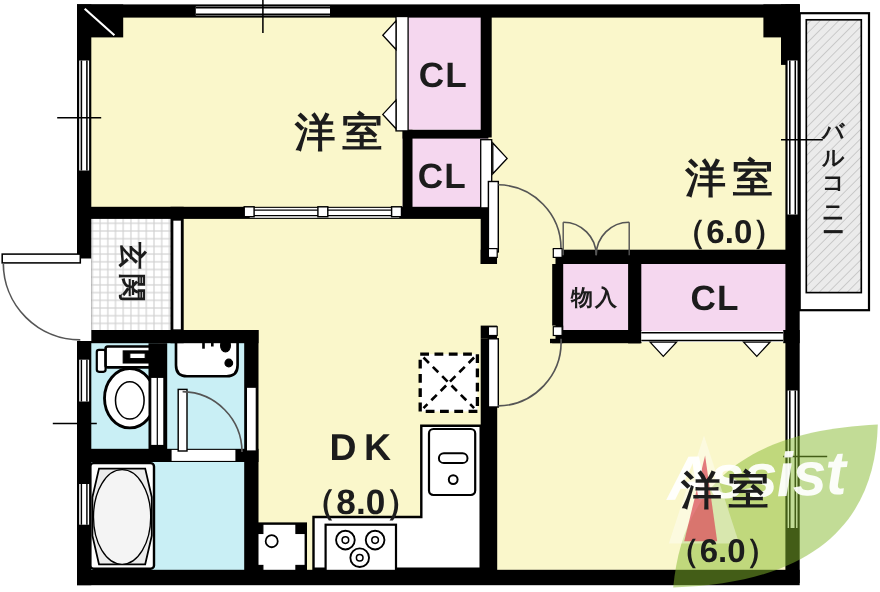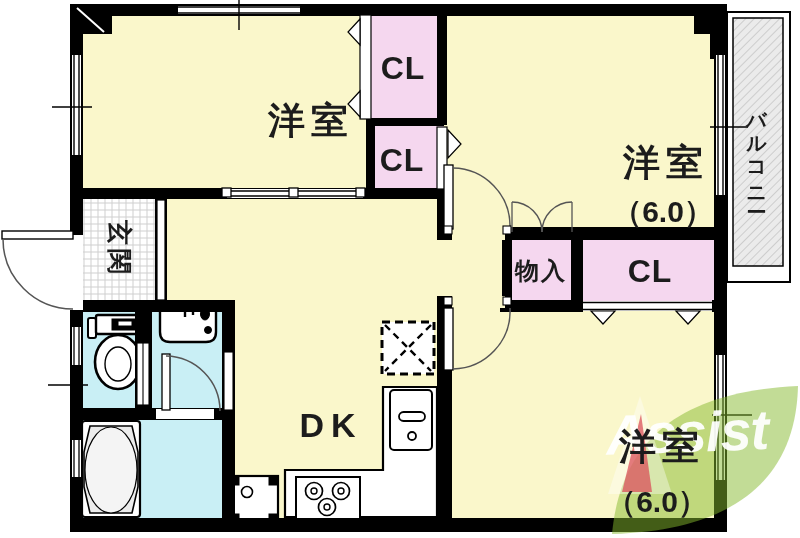--- a/index.html
+++ b/index.html
@@ -9,21 +9,21 @@
   }
   #plan-svg{position:absolute;left:0;top:0;}
   .label{
     position:absolute;transform:translate(-50%,-50%);
     color:#1c1c1c;font-weight:600;white-space:nowrap;line-height:1;
     user-select:none;
   }
   .room-name{font-size:37px;letter-spacing:6px;}
   .room-size{font-size:30px;letter-spacing:0px;}
   .cl{font-size:32px;letter-spacing:1px;}
-  .storage{font-size:24px;font-weight:700;letter-spacing:2px;}
+  .storage{font-size:20px;font-weight:700;letter-spacing:2px;}
   .entrance{font-size:25px;font-weight:700;letter-spacing:4px;transform:translate(-50%,-50%) rotate(90deg);}
   .balcony{
     font-size:20px;letter-spacing:3px;writing-mode:vertical-rl;text-orientation:mixed;
     transform:translate(-50%,-50%);font-weight:600;
   }
   .dk-name{font-size:34px;letter-spacing:7px;}
   .dk-size{font-size:32px;}
   .watermark-text{
     position:absolute;left:606px;top:404px;width:210px;
     font-size:56px;font-weight:bold;font-style:italic;
@@ -293,21 +293,22 @@
 <div class="watermark-text">Assist</div>
 
 <div class="label room-name" style="left:311px;top:120px;">洋室</div>
 
 <div class="label room-name" style="left:666px;top:162px;">洋室</div>
 <div class="label room-size" style="left:663px;top:212px;">（6.0）</div>
 
 <div class="label room-name" style="left:662px;top:446px;">洋室</div>
 <div class="label room-size" style="left:657px;top:502px;">（6.0）</div>
 
-<div class="label dk-name" style="left:331px;top:425px;text-align:center;">DK</div>
+<div class="label dk-name" style="left:331px;top:407px;text-align:center;">DK</div>
+<div class="label dk-size" style="left:328px;top:456px;">（8.0）</div>
 
 <div class="label cl" style="left:403px;top:68px;">CL</div>
 <div class="label cl" style="left:402px;top:160px;">CL</div>
 <div class="label cl" style="left:650px;top:271px;">CL</div>
 
 <div class="label storage" style="left:541px;top:271px;">物入</div>
 
 <div class="label entrance" style="left:119px;top:249px;">玄関</div>
 
 <div class="label balcony" style="left:757px;top:150px;">バルコニー</div>

